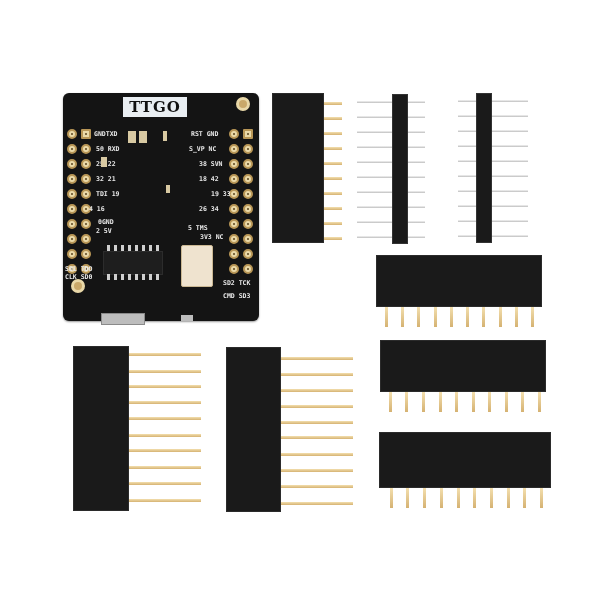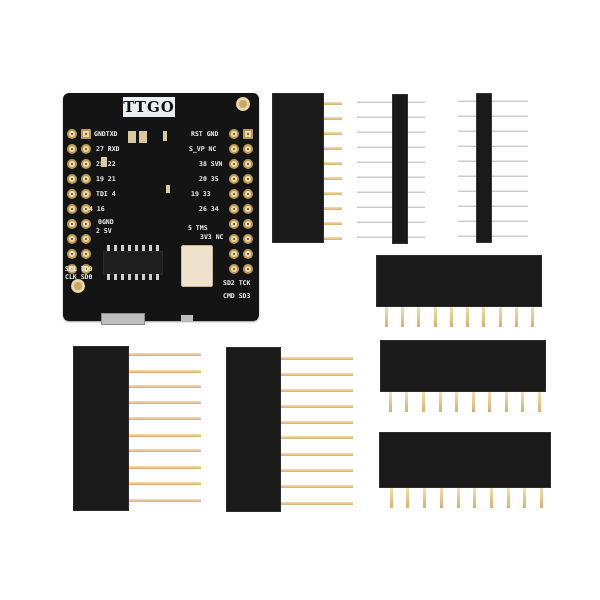--- a/index.html
+++ b/index.html
@@ -1,20 +1,20 @@
 <!DOCTYPE html>
 <html><head>
 <meta charset="utf-8">
 <style>
   html,body{margin:0;padding:0;background:#fff;}
   #stage{position:relative;width:600px;height:600px;background:#ffffff;overflow:hidden;font-family:"DejaVu Sans Mono",monospace;}
   .abs{position:absolute;}
   
   #pcb{left:63px;top:93px;width:196px;height:228px;background:#141414;border-radius:6px;box-shadow:0 1px 2px rgba(0,0,0,.4);}
-  .logo{position:absolute;left:60px;top:4px;width:52px;height:20px;background:#e9eef2;color:#111;font-family:"DejaVu Serif",serif;font-weight:bold;font-size:15px;text-align:center;line-height:20px;letter-spacing:1px;}
+  .logo{position:absolute;left:60px;top:4px;width:64px;height:20px;background:#e9eef2;color:#111;font-family:"DejaVu Serif",serif;font-weight:bold;font-size:15px;text-align:center;line-height:20px;letter-spacing:1px;}
   .mhole{position:absolute;width:14px;height:14px;border-radius:50%;background:#c9a86a;border:3px solid #e9d8a8;box-sizing:border-box;}
   .pad{position:absolute;width:10px;height:10px;border-radius:50%;background:#ead9a8;border:2px solid #b89656;box-sizing:border-box;}
   .pad::after{content:"";position:absolute;left:2px;top:2px;width:2px;height:2px;border-radius:50%;background:#5a4520;}
   .sq{border-radius:1px;}
   .silk{position:absolute;color:#e8e8e8;font-size:6.5px;line-height:7px;white-space:nowrap;font-weight:bold;}
   .chip{position:absolute;left:40px;top:158px;width:58px;height:22px;background:#1e1e1e;border:1px solid #2c2c2c;}
   .chipleg{position:absolute;width:3px;height:6px;background:#cfcfcf;}
   .conn{position:absolute;left:118px;top:152px;width:30px;height:40px;background:#efe3cf;border:1px solid #cbb893;border-radius:2px;}
   .usb{position:absolute;left:38px;top:220px;width:42px;height:10px;background:#bdbdbd;border:1px solid #8a8a8a;}
   .smd{position:absolute;background:#d8c9a2;}
@@ -74,35 +74,35 @@
         <div class="pad" style="left:180px;top:126px"></div>
       <div class="pad" style="left:166px;top:141px"></div>
         <div class="pad" style="left:180px;top:141px"></div>
       <div class="pad" style="left:166px;top:156px"></div>
         <div class="pad" style="left:180px;top:156px"></div>
       <div class="pad" style="left:166px;top:171px"></div>
         <div class="pad" style="left:180px;top:171px"></div>
     </div>
 
     <div class="silk" style="left:31px;top:38px">GNDTXD</div>
-    <div class="silk" style="left:33px;top:53px">27 RXD</div>
+    <div class="silk" style="left:33px;top:53px">50 RXD</div>
     <div class="silk" style="left:33px;top:68px">25 22</div>
-    <div class="silk" style="left:33px;top:83px">19 21</div>
-    <div class="silk" style="left:33px;top:98px">TDI 4</div>
+    <div class="silk" style="left:33px;top:83px">32 21</div>
+    <div class="silk" style="left:33px;top:98px">TDI 19</div>
     <div class="silk" style="left:26px;top:113px">4 16</div>
     <div class="silk" style="left:35px;top:126px">0GND</div>
     <div class="silk" style="left:33px;top:135px">2 5V</div>
     <div class="silk" style="left:2px;top:173px">SD1 TDO</div>
     <div class="silk" style="left:2px;top:181px">CLK SD0</div>
 
     <div class="silk" style="left:128px;top:38px">RST GND</div>
     <div class="silk" style="left:126px;top:53px">S_VP NC</div>
     <div class="silk" style="left:136px;top:68px">38 SVN</div>
-    <div class="silk" style="left:136px;top:83px">20 35</div>
-    <div class="silk" style="left:128px;top:98px">19 33</div>
+    <div class="silk" style="left:136px;top:83px">18 42</div>
+    <div class="silk" style="left:148px;top:98px">19 33</div>
     <div class="silk" style="left:136px;top:113px">26 34</div>
     <div class="silk" style="left:125px;top:132px">5 TMS</div>
     <div class="silk" style="left:137px;top:141px">3V3 NC</div>
     <div class="silk" style="left:160px;top:187px">SD2 TCK</div>
     <div class="silk" style="left:160px;top:200px">CMD SD3</div>
 
     <div class="smd" style="left:65px;top:38px;width:8px;height:12px"></div>
     <div class="smd" style="left:76px;top:38px;width:8px;height:12px"></div>
     <div class="smd" style="left:100px;top:38px;width:4px;height:10px"></div>
     <div class="smd" style="left:38px;top:64px;width:6px;height:10px"></div>

